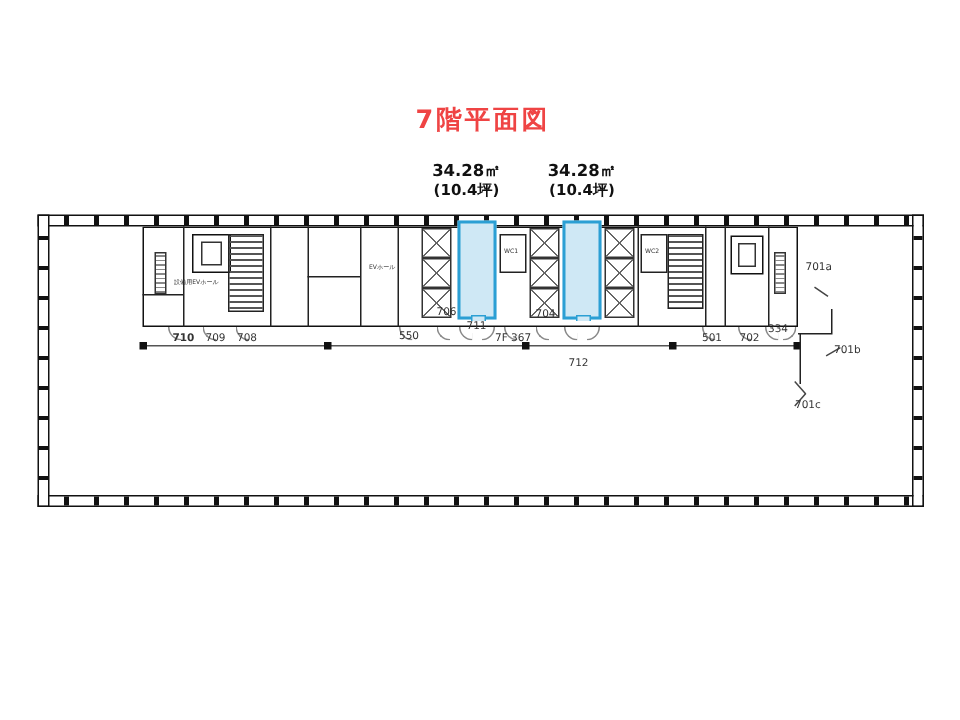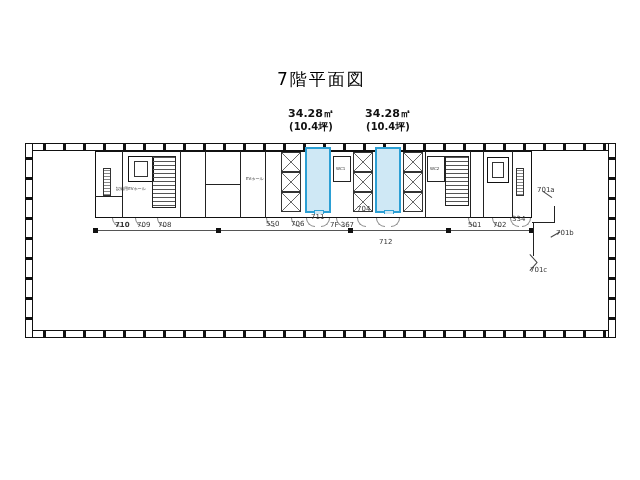--- a/index.html
+++ b/index.html
@@ -1,19 +1,19 @@
 <!DOCTYPE html>
 <html><head>
 <meta charset="utf-8">
 <style>
   html,body{margin:0;padding:0;background:#fff;}
   .stage{position:relative;width:640px;height:480px;background:#ffffff;overflow:hidden;
          font-family:"DejaVu Sans","Liberation Sans",sans-serif;color:#1a1a1a;}
   .abs{position:absolute;}
-  .title{font-size:17px;font-weight:normal;letter-spacing:2px;color:#000000;}
+  .title{font-size:17px;font-weight:bold;letter-spacing:2px;color:#ef4444;}
   .area-m2{font-size:11px;font-weight:bold;color:#111;text-align:center;}
   .area-tsubo{font-size:10px;font-weight:bold;color:#111;text-align:center;}
   
   .band-h{height:8px;border:1px solid #111;box-sizing:border-box;
           background:repeating-linear-gradient(90deg,#fff 0 17px,#111 17px 20px);}
   .band-v{width:8px;border:1px solid #111;box-sizing:border-box;
           background:repeating-linear-gradient(0deg,#fff 0 17px,#111 17px 20px);}
   .core{border:1.5px solid #111;background:#fff;box-sizing:border-box;}
   .vline{width:1px;background:#222;}
   .hline{height:1px;background:#222;}
@@ -126,33 +126,33 @@
   <div class="abs arcR" style="left:391px;top:218px;"></div>
   <div class="abs arcL" style="left:468px;top:218px;"></div>
   <div class="abs arcL" style="left:492px;top:218px;"></div>
   <div class="abs arcL" style="left:510px;top:218px;"></div>
   <div class="abs arcR" style="left:522px;top:218px;"></div>
 
   <div class="abs num" style="left:115px;top:221px;font-weight:bold;">710</div>
   <div class="abs num" style="left:137px;top:221px;">709</div>
   <div class="abs num" style="left:158px;top:221px;">708</div>
   <div class="abs num" style="left:266px;top:220px;">550</div>
-  <div class="abs num" style="left:291px;top:220px;">706</div>
+  <div class="abs num" style="left:291px;top:204px;">706</div>
   <div class="abs num" style="left:311px;top:213px;">711</div>
   <div class="abs num" style="left:330px;top:221px;">7F 367</div>
   <div class="abs num" style="left:357px;top:205px;">704</div>
   <div class="abs num" style="left:379px;top:213px;margin-top:25px;">712</div>
   <div class="abs num" style="left:468px;top:221px;">501</div>
   <div class="abs num" style="left:493px;top:221px;">702</div>
   <div class="abs num" style="left:512px;top:215px;">334</div>
 
   <div class="abs hline" style="left:532px;top:222px;width:22px;"></div>
   <div class="abs vline" style="left:554px;top:206px;height:17px;"></div>
   <div class="abs vline" style="left:533px;top:222px;height:34px;"></div>
   <div class="abs slant" style="left:528px;top:258px;transform:rotate(48deg);"></div>
   <div class="abs slant" style="left:528px;top:266px;transform:rotate(-48deg);"></div>
   <div class="abs slant" style="left:542px;top:194px;transform:rotate(35deg);"></div>
   <div class="abs slant" style="left:550px;top:234px;transform:rotate(-30deg);"></div>
-  <div class="abs num" style="left:537px;top:186px;text-align:center;">701a</div>
+  <div class="abs num" style="left:537px;top:174px;text-align:center;">701a</div>
   <div class="abs num" style="left:556px;top:229px;">701b</div>
   <div class="abs num" style="left:530px;top:266px;">701c</div>
 
 </div>
 
 </body></html>

